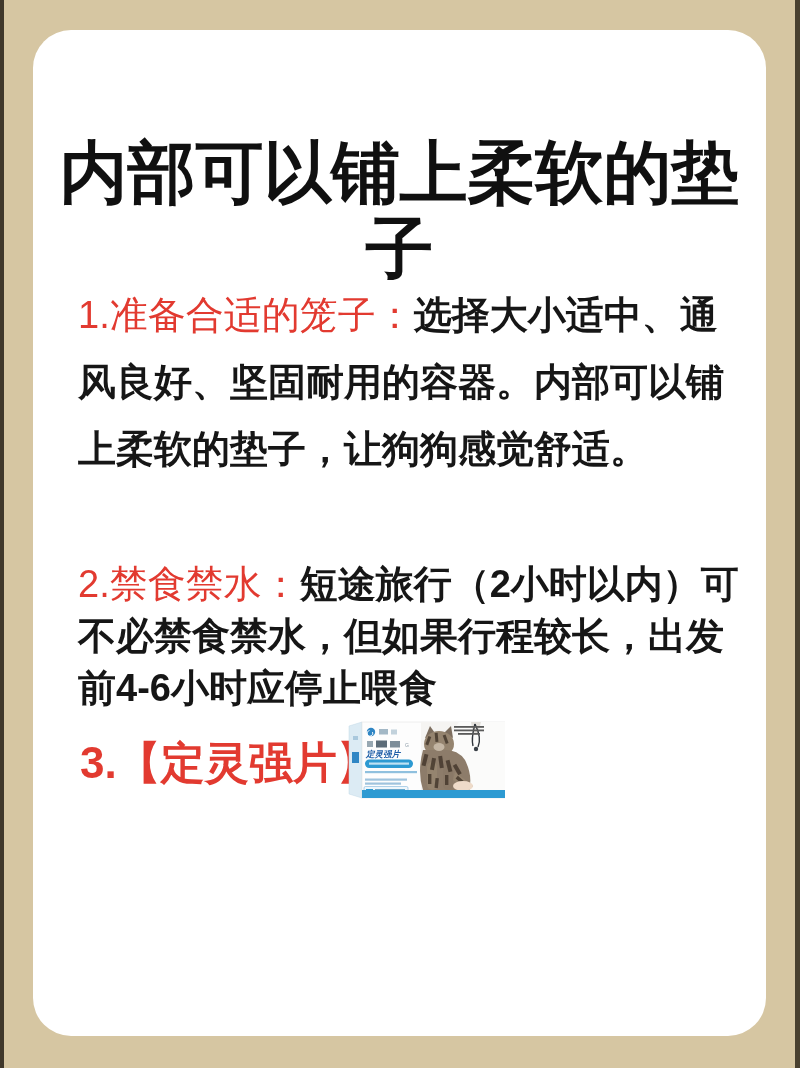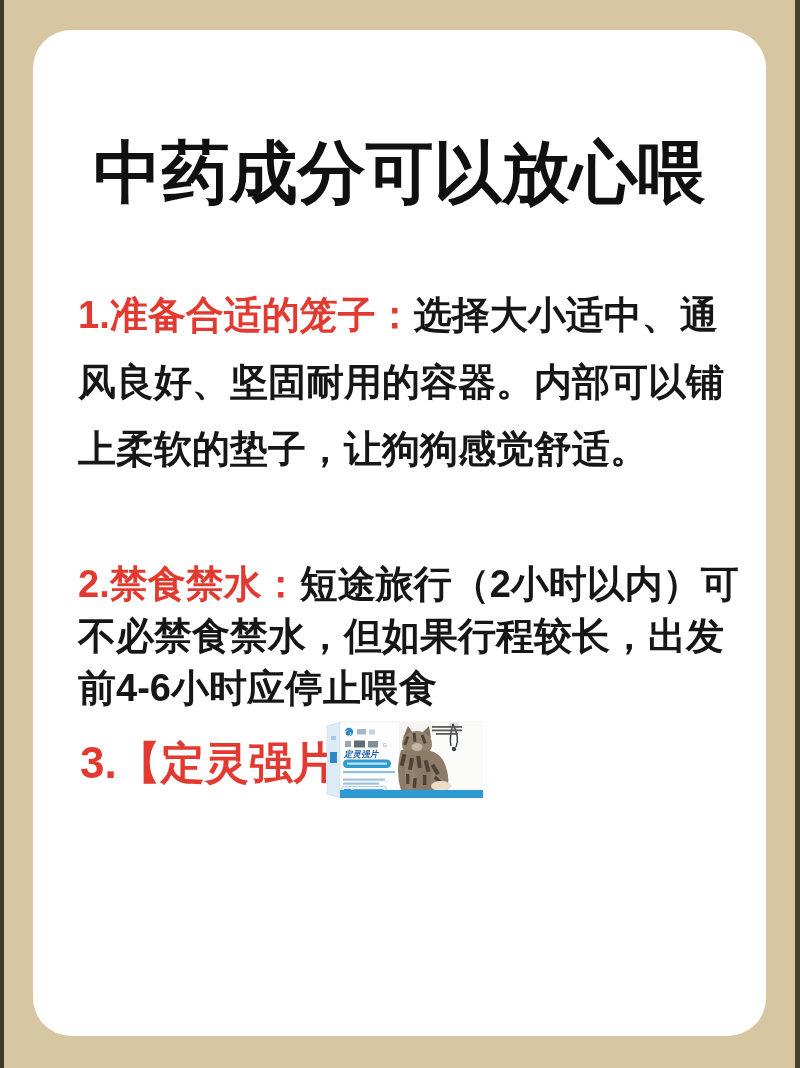--- a/index.html
+++ b/index.html
@@ -44,46 +44,46 @@
     font-size: 38px;
     font-weight: 600;
     color: #161616;
     text-align: left;
     word-break: break-all;
     overflow-wrap: anywhere;
   }
   .s1 { top: 252px; line-height: 67px; }
   .s2 { top: 508px; line-height: 52px; margin-top: 20px; }
   .s3-body { top: 772px; line-height: 50px; }
-  .red { color: #e23a30; font-weight: 700; }
+  .red { color: #e23a30; font-weight: 400; }
   .s3-head {
     position: absolute;
     left: 47px; top: 706px;
     margin: 0;
     font-size: 44px;
     line-height: 54px;
     font-weight: 800;
     color: #161616;
     white-space: nowrap;
   }
   .s3-head .red { font-weight: 800; }
   .product-img {
     position: absolute;
-    left: 292px; top: 690px;
+    left: 314px; top: 690px;
     width: 158px; height: 80px;
   }
   .product-img svg { display: block; width: 158px; height: 80px; }
 </style>
 </head>
 <body>
 
 <div class="page">
   <div class="card">
 
-    <h1 class="title">中药成分可以放心喂</h1>
+    <h1 class="title">内部可以铺上柔软的垫子</h1>
 
     <p class="para s1"><span class="red">1.准备合适的笼子：</span><span>选择大小适中、通风良好、坚固耐用的容器。内部可以铺上柔软的垫子，让狗狗感觉舒适。</span></p>
 
     <p class="para s2"><span class="red">2.禁食禁水：</span><span>短途旅行（2小时以内）可不必禁食禁水，但如果行程较长，出发前4-6小时应停止喂食</span></p>
 
     <p class="s3-head"><span class="red">3.【定灵强片】</span><span>：</span></p>
 
     <div class="product-img">
       <svg viewBox="0 0 158 80" xmlns="http://www.w3.org/2000/svg">
 

